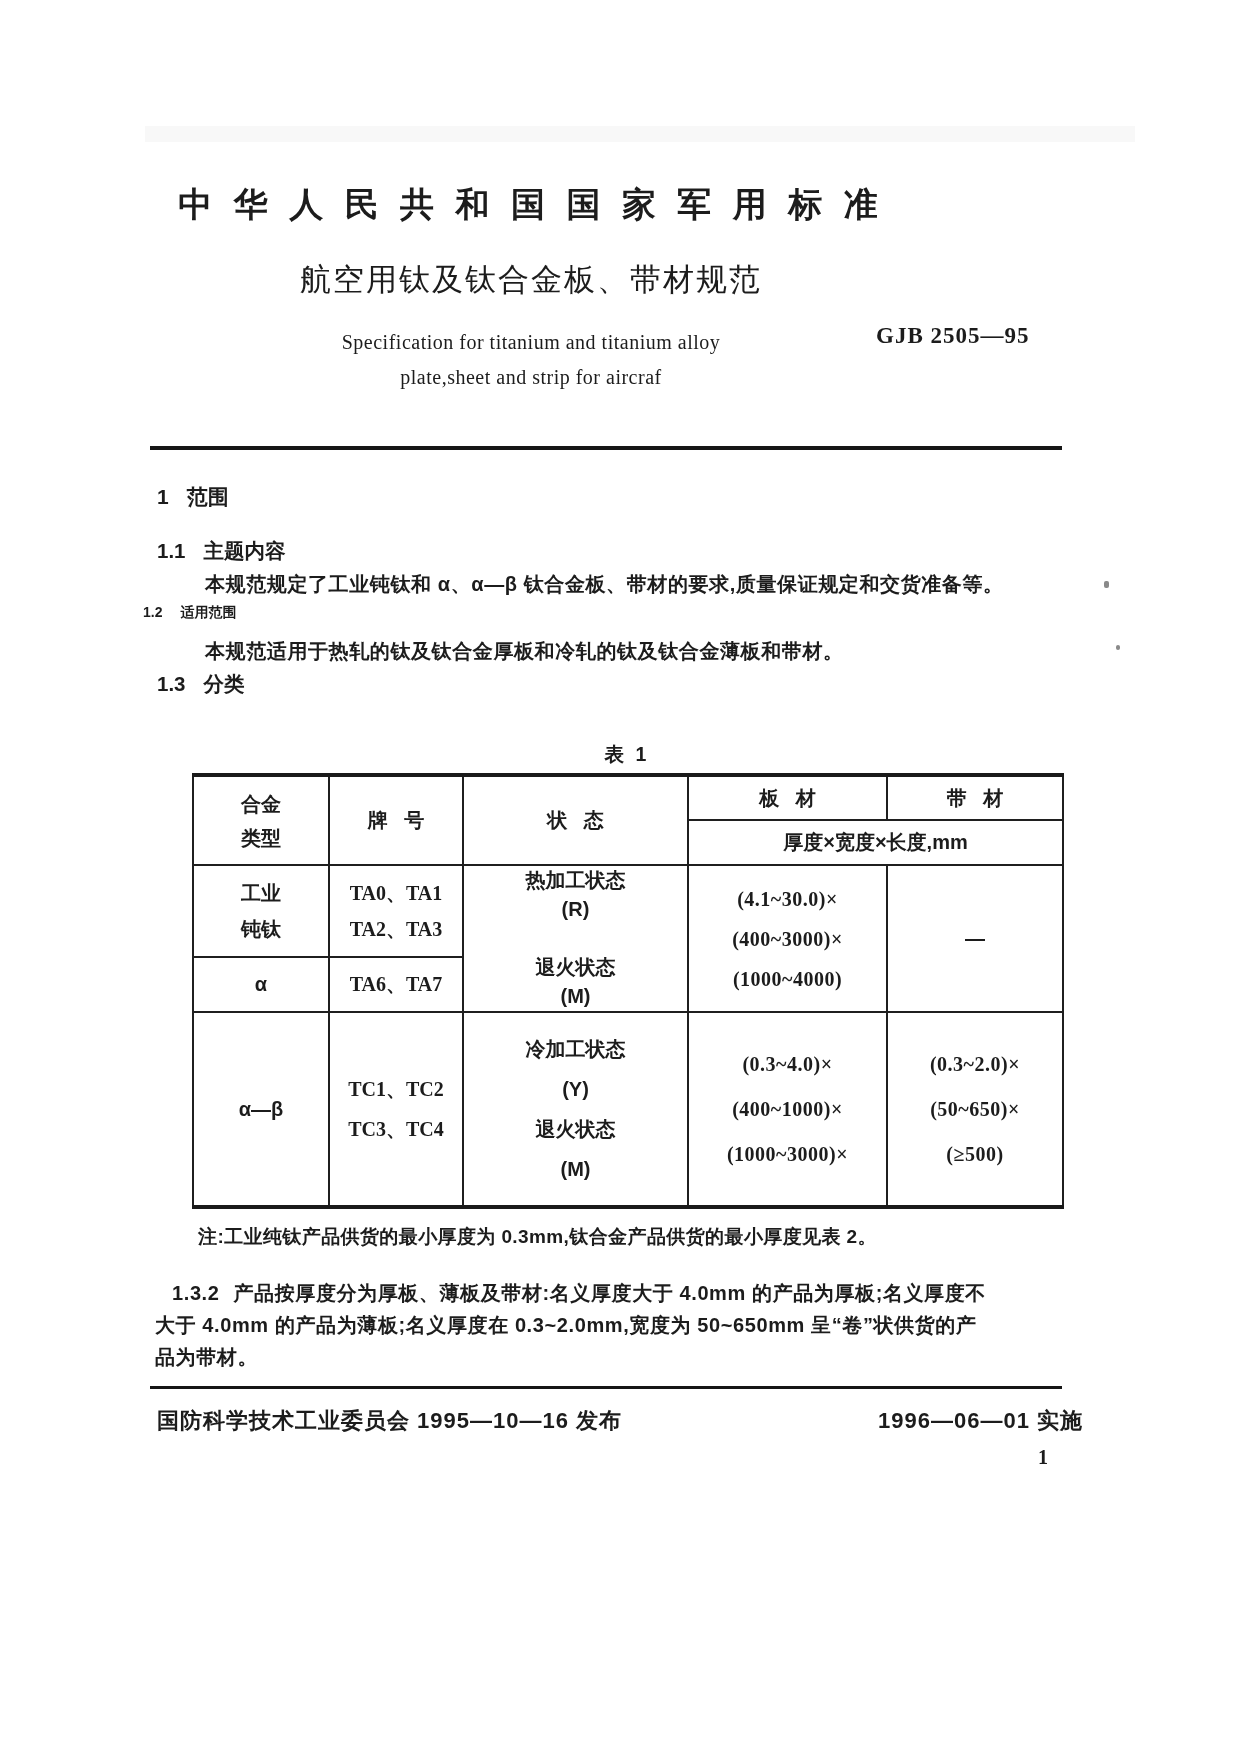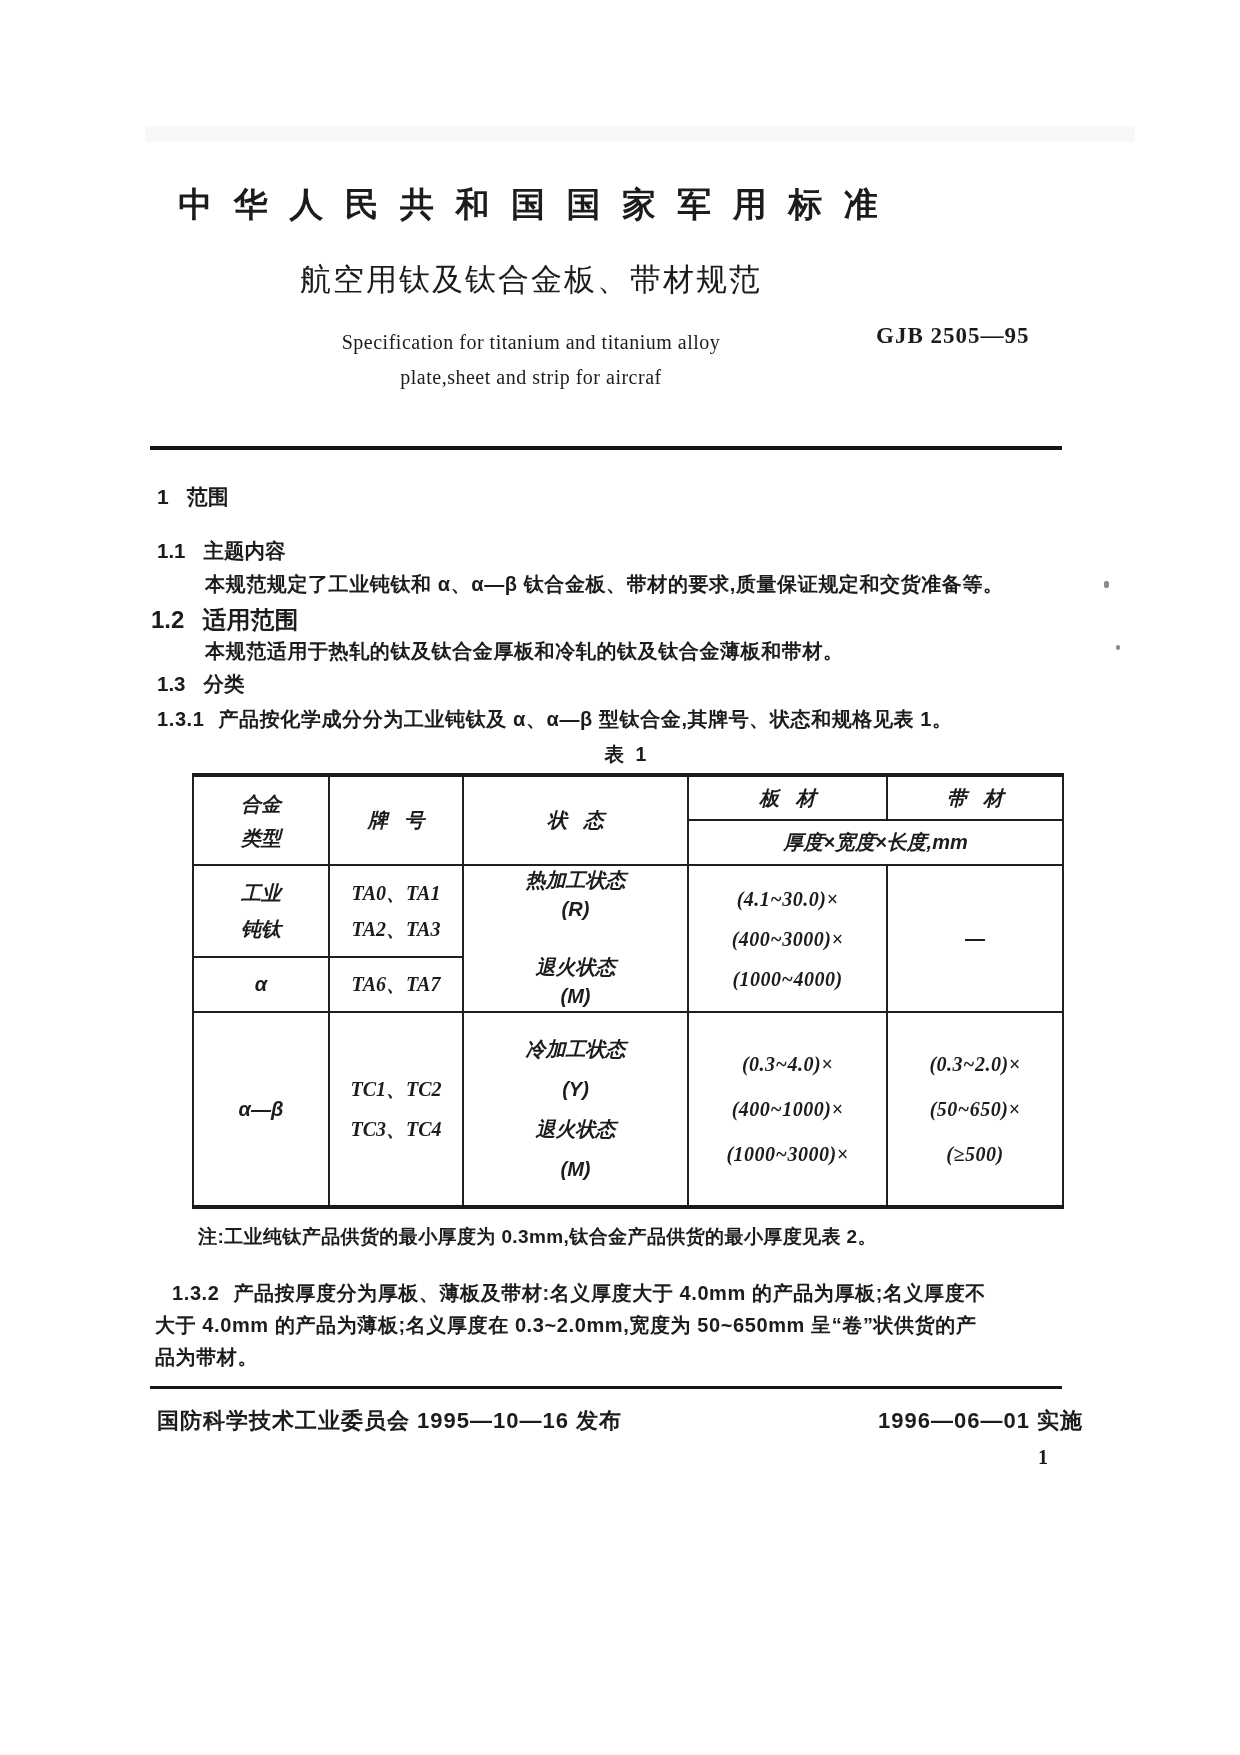--- a/index.html
+++ b/index.html
@@ -21,21 +21,21 @@
 
   .sec-head { font-size:21px; font-weight:700; }
   .sec-head .ht { margin-left:18px; }
   .body-text { font-size:20px; font-weight:600; letter-spacing:0.6px; }
   .inline-num { font-weight:700; }
   .inline-body { margin-left:14px; }
 
   .tbl-caption { font-size:19.5px; font-weight:600; letter-spacing:3px; }
 
   table.spec { border-collapse:collapse; table-layout:fixed;
-    border:2px solid #1f1f1f; border-top:4px solid #1a1a1a; border-bottom:4px solid #1a1a1a;font-style:italic; }
+    border:2px solid #1f1f1f; border-top:4px solid #1a1a1a; border-bottom:4px solid #1a1a1a; }
   table.spec td { border:2px solid #1f1f1f; text-align:center; vertical-align:middle;
     font-size:20px; font-weight:600; white-space:pre-wrap; padding:0; }
   td.hdr-sep { border-bottom:3px solid #1f1f1f; }
   .lh29 { line-height:29px;margin-top:36px; }
   .lh34 { line-height:34px; }
   .lh36 { line-height:36px; }
   .lh40 { line-height:40px; }
   .lh45 { line-height:45px; }
   td.dims { font-family:"Liberation Serif","DejaVu Serif",serif; font-weight:600; letter-spacing:0.5px;border-radius:13px; }
 
@@ -70,32 +70,29 @@
 
   <div class="abs sec-head" style="left:157px; top:483px;">
     <span>1</span><span class="ht">范围</span>
   </div>
 
   <div class="abs sec-head" style="left:157px; top:537px; font-size:20.5px;">
     <span>1.1</span><span class="ht">主题内容</span>
   </div>
   <div class="abs body-text" style="left:205px; top:571px;">本规范规定了工业钝钛和 α、α—β 钛合金板、带材的要求,质量保证规定和交货准备等。</div>
 
-  <div class="abs sec-head" style="left:151px; top:604px; font-size:24px;">
+  <div class="abs sec-head" style="left:143px; top:604px; font-size:14px;">
     <span>1.2</span><span class="ht">适用范围</span>
   </div>
   <div class="abs body-text" style="left:205px; top:638px;">本规范适用于热轧的钛及钛合金厚板和冷轧的钛及钛合金薄板和带材。</div>
 
   <div class="abs sec-head" style="left:157px; top:670px; font-size:20.5px;">
     <span>1.3</span><span class="ht">分类</span>
   </div>
 
-  <div class="abs body-text" style="left:157px; top:706px;">
-    <span class="inline-num">1.3.1</span><span class="inline-body">产品按化学成分分为工业钝钛及 α、α—β 型钛合金,其牌号、状态和规格见表 1。</span>
-  </div>
 
   <div class="abs center tbl-caption" style="left:192px; top:741px; width:870px;">表 1</div>
 
   <table class="spec abs" style="left:192px; top:773px; width:870px;">
     <colgroup>
       <col style="width:136px">
         <col style="width:134px">
         <col style="width:225px">
       <col style="width:199px">
         <col style="width:176px">

